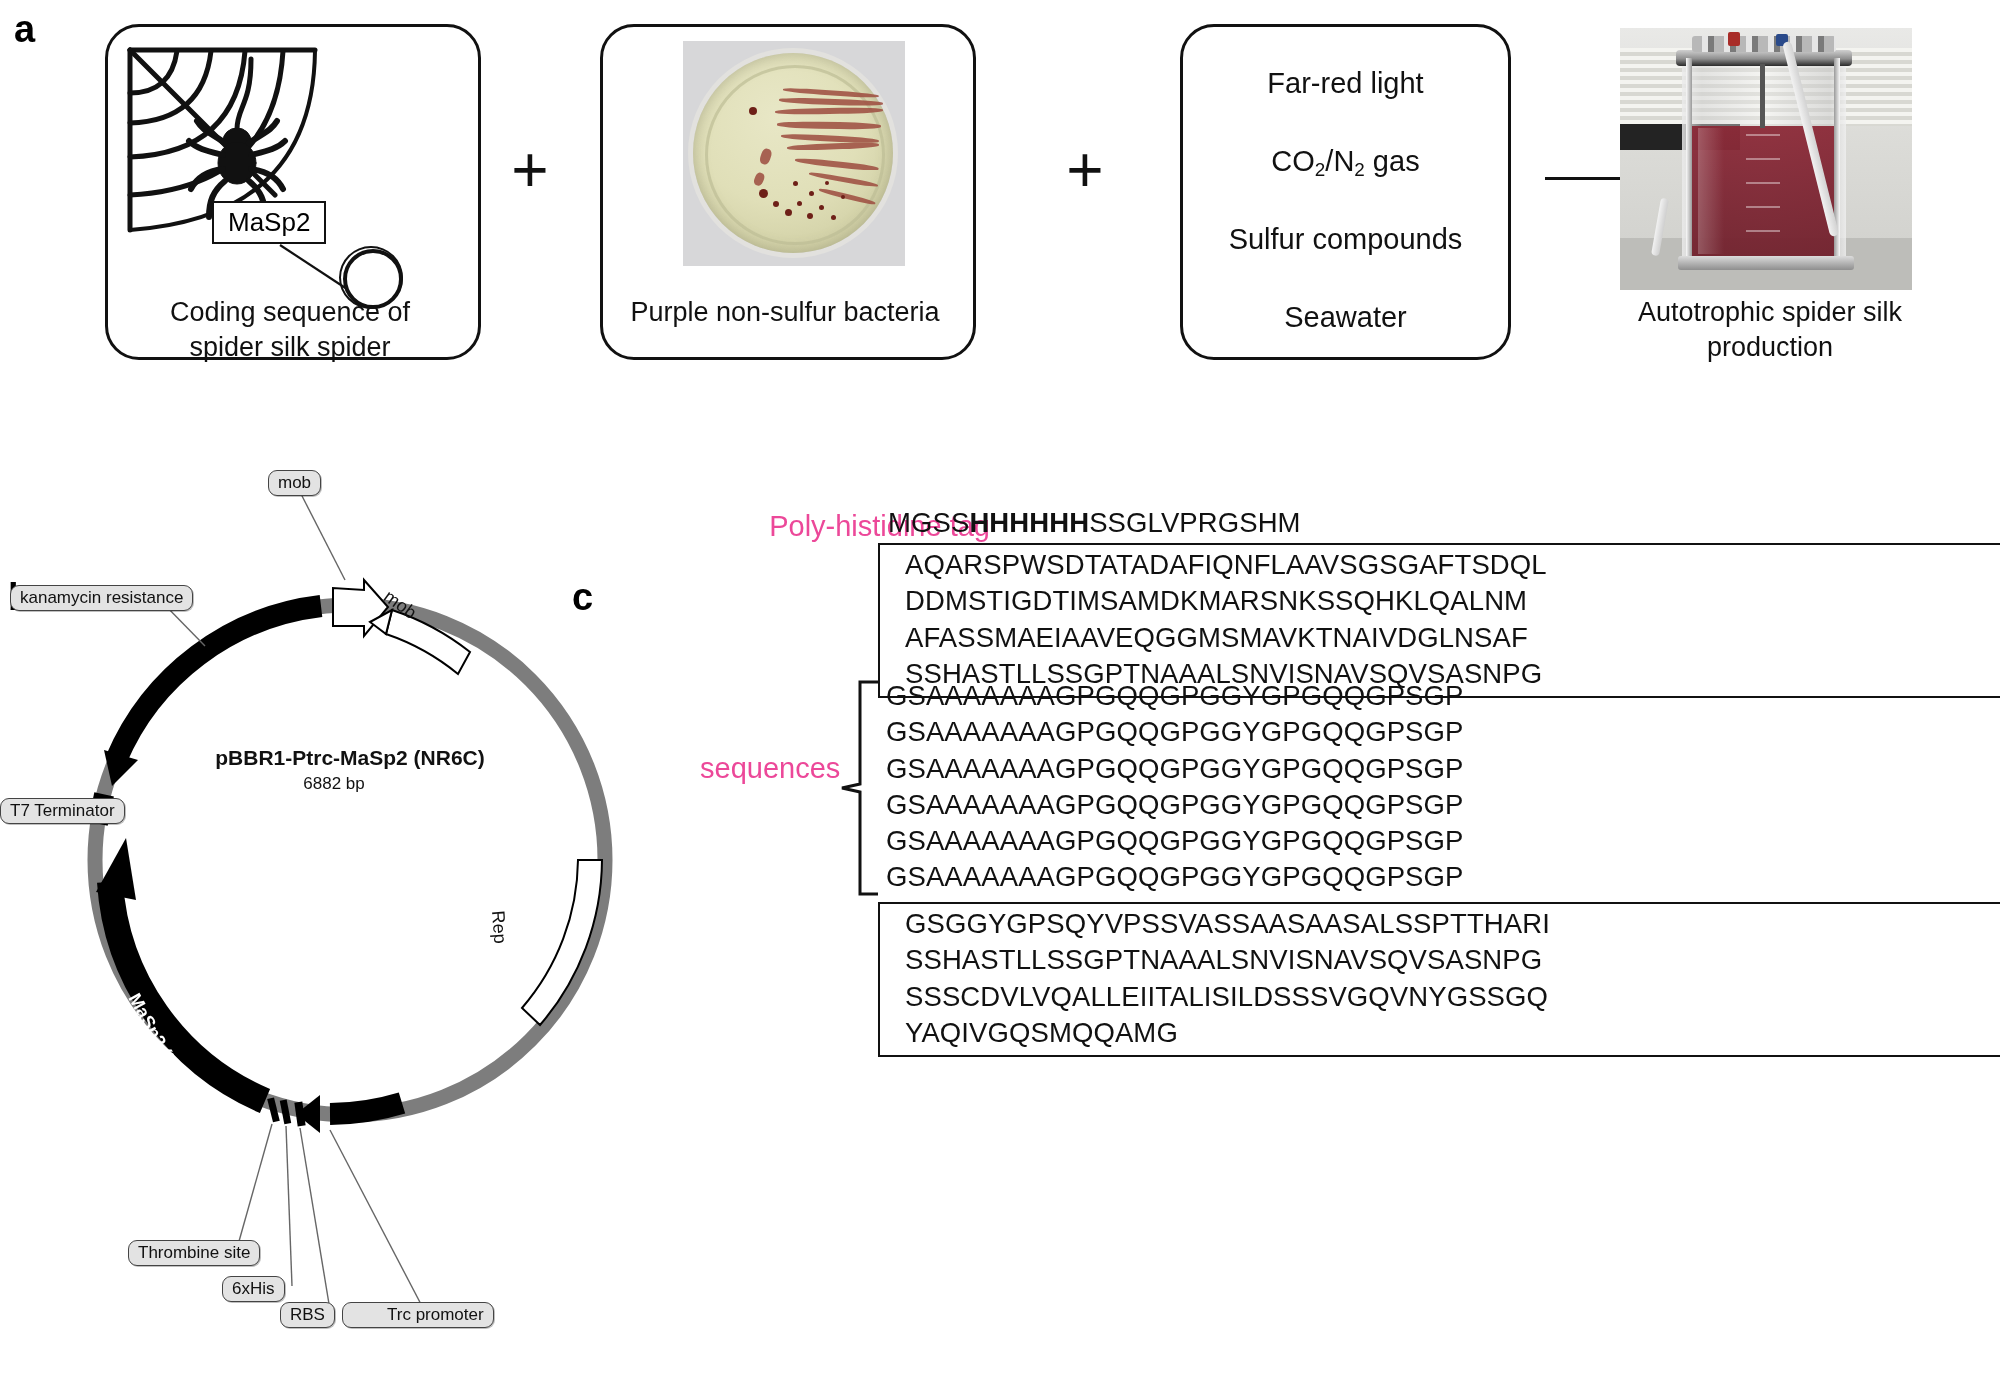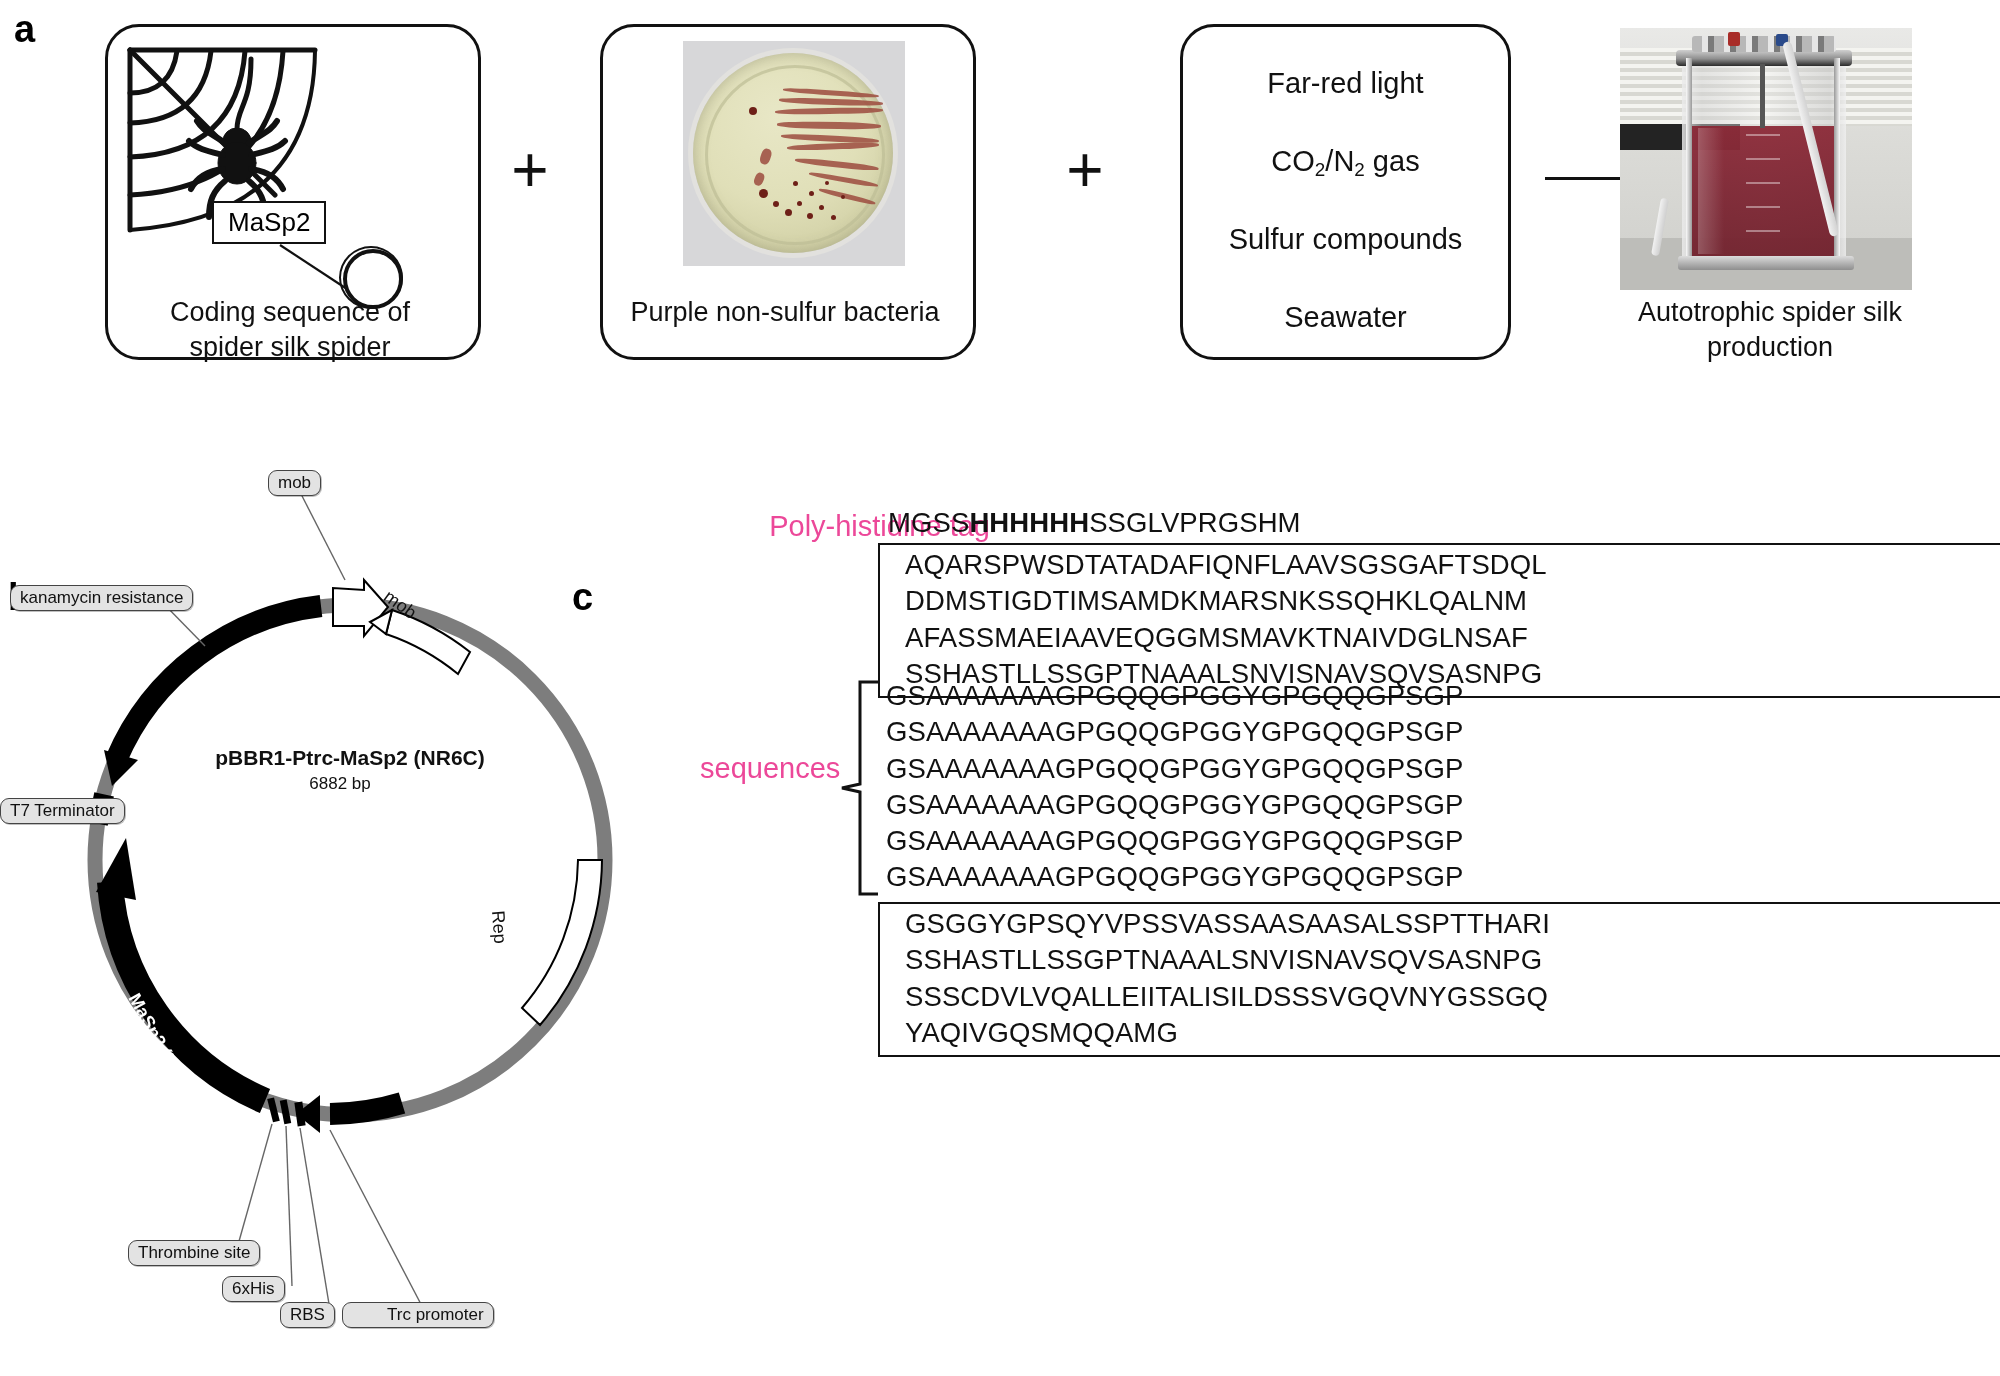--- a/index.html
+++ b/index.html
@@ -232,21 +232,21 @@
       <line x1="300" y1="62" x2="345" y2="150"></line>
       <line x1="63" y1="382" x2="92" y2="378"></line>
       <line x1="236" y1="822" x2="272" y2="694"></line>
       <line x1="292" y1="856" x2="286" y2="696"></line>
       <line x1="330" y1="880" x2="300" y2="698"></line>
       <line x1="424" y1="880" x2="330" y2="700"></line>
     </g>
   </svg>
 
   <div class="plasmid-title" style="left:170px;top:316px;width:360px;">pBBR1-Ptrc-MaSp2 (NR6C)</div>
-  <div class="plasmid-bp" style="left:160px;top:344px;width:360px;">6882 bp</div>
+  <div class="plasmid-bp" style="left:154px;top:344px;width:360px;">6882 bp</div>
 
   <div class="maplabel" style="left:268px;top:40px;">mob</div>
   <div class="maplabel" style="left:10px;top:155px;">kanamycin resistance</div>
   <div class="maplabel" style="left:0px;top:368px;">T7 Terminator</div>
   <div class="maplabel" style="left:128px;top:810px;">Thrombine site</div>
   <div class="maplabel" style="left:222px;top:846px;">6xHis</div>
   <div class="maplabel" style="left:280px;top:872px;">RBS</div>
   <div class="maplabel" style="left:342px;top:872px;padding-left:44px;">Trc promoter</div>
 
   <div style="position:absolute;left:392px;top:156px;font-size:18px;color:#111;transform:rotate(36deg);transform-origin:left top;">mob</div>

